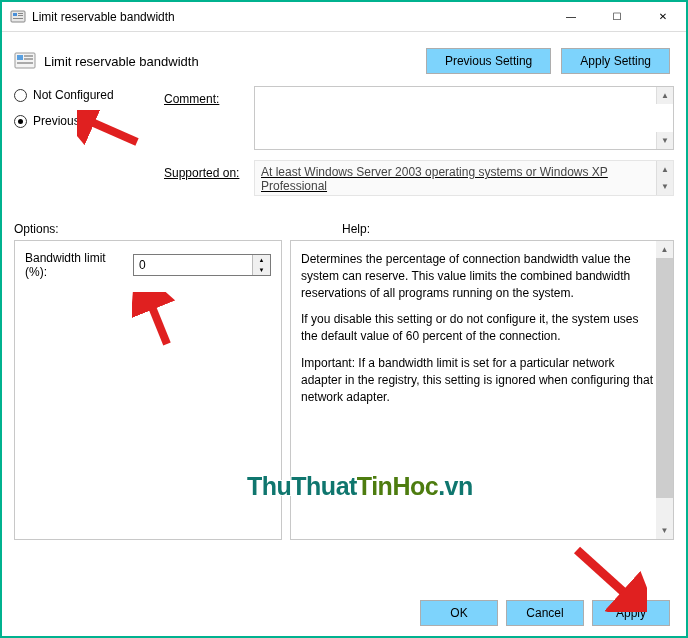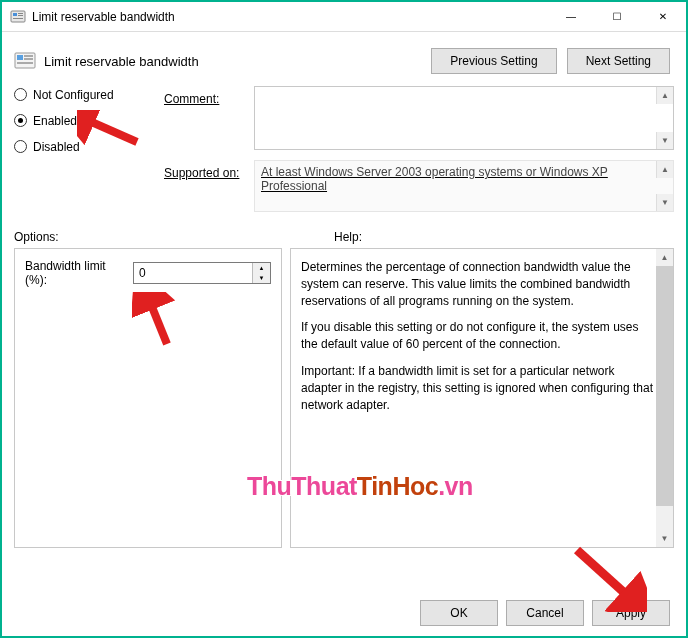--- a/index.html
+++ b/index.html
@@ -48,34 +48,34 @@
     padding-top: 8px;
   }
   .header-icon {
     width: 22px; height: 22px;
     display: inline-flex; align-items: center; justify-content: center;
   }
   .header-title { font-size: 13px; }
   .nav-buttons { display: flex; gap: 10px; padding-top: 6px; padding-right: 4px; }
   .btn {
     border: 1px solid #adadad;
-    background: #e5e5e5;
+    background: #7dd3fc;
     padding: 5px 18px;
     font-family: inherit;
     font-size: 12px;
     cursor: default;
   }
   .row { display: flex; margin-top: 12px; }
   .radios {
     width: 150px;
     padding-top: 2px;
     position: relative;
   }
   .radio-item {
-    display: flex; align-items: flex-start; gap: 6px;
+    display: flex; align-items: center; gap: 6px;
     margin-bottom: 12px;
     cursor: default;
   }
   .radio-circle {
     width: 13px; height: 13px; border: 1px solid #333; border-radius: 50%;
     display: inline-flex; align-items: center; justify-content: center;
     background: #fff;
   }
   .radio-circle.checked::after {
     content: ""; width: 5px; height: 5px; background: #000; border-radius: 50%;
@@ -83,33 +83,33 @@
   .fields { flex: 1; }
   .field-row { display: flex; margin-bottom: 10px; text-decoration: underline; }
   .field-label { width: 90px; padding-top: 6px; }
   .comment-box {
     flex: 1; height: 64px;
     border: 1px solid #c8c8c8;
     background: #fff;
     position: relative;
   }
   .supported-box {
-    flex: 1; height: 52px;
+    flex: 1; height: 36px;
     border: 1px solid #e5e5e5;
     background: #fafafa;
     padding: 4px 20px 4px 6px;
     position: relative;
     color: #444;
   }
   .scroll-arrow {
     position: absolute; right: 0; width: 17px; height: 17px;
     background: #f0f0f0; display: flex; align-items: center; justify-content: center;
     font-size: 8px; color: #666; border-left: 1px solid #ddd;
   }
-  .labels-row { display: flex; margin-top: 8px; }
+  .labels-row { display: flex; margin-top: 16px; gap: 8px; }
   .labels-row .left { width: 320px; }
   .panels { display: flex; gap: 8px; margin-top: 4px; }
   .panel {
     border: 1px solid #c8c8c8;
     background: #fff;
     padding: 10px;
     font-size: 12px;
     height: 300px;
     position: relative;
     overflow: hidden;
@@ -165,22 +165,22 @@
     font-size: 25px;
     font-weight: 900;
     letter-spacing: -0.5px;
     pointer-events: none;
     white-space: nowrap;
   }
   .watermark span { 
     -webkit-text-stroke: 2px #fff;
     paint-order: stroke fill;
   }
-  .wm-a { color: #ec4899; }
-  .wm-b { color: #c2410c; }
+  .wm-a { color: #0f766e; }
+  .wm-b { color: #4d7c0f; }
 </style>
 </head>
 <body>
 
 <div class="titlebar">
   <span class="title-icon">
     <svg width="16" height="16" viewBox="0 0 16 16">
       <rect x="1" y="2" width="14" height="11" rx="1" fill="#e8e8e8" stroke="#888"></rect>
       <rect x="3" y="4" width="4" height="3" fill="#4a90d9"></rect>
       <rect x="8" y="4" width="5" height="1" fill="#888"></rect>
@@ -206,37 +206,33 @@
           <rect x="3" y="5" width="6" height="5" fill="#5aa0e0"></rect>
           <rect x="10" y="5" width="9" height="2" fill="#aaa"></rect>
           <rect x="10" y="8" width="9" height="2" fill="#aaa"></rect>
           <rect x="3" y="12" width="16" height="2" fill="#aaa"></rect>
         </svg>
       </span>
       <span class="header-title">Limit reservable bandwidth</span>
     </div>
     <div class="nav-buttons">
       <button class="btn">Previous Setting</button>
-      <button class="btn">Next Setting</button>
+      <button class="btn">Apply Setting</button>
     </div>
   </div>
 
   <div class="row">
     <div class="radios">
       <div class="radio-item">
         <span class="radio-circle"></span>
         <span>Not Configured</span>
       </div>
       <div class="radio-item">
         <span class="radio-circle checked"></span>
-        <span>Enabled</span>
-      </div>
-      <div class="radio-item">
-        <span class="radio-circle"></span>
-        <span>Disabled</span>
+        <span>Previous</span>
       </div>
     </div>
     <div class="fields">
       <div class="field-row">
         <div class="field-label">Comment:</div>
         <div class="comment-box">
           <span></span>
           <div class="scroll-arrow" style="top:0">▲</div>
           <div class="scroll-arrow" style="bottom:0">▼</div>
         </div>

